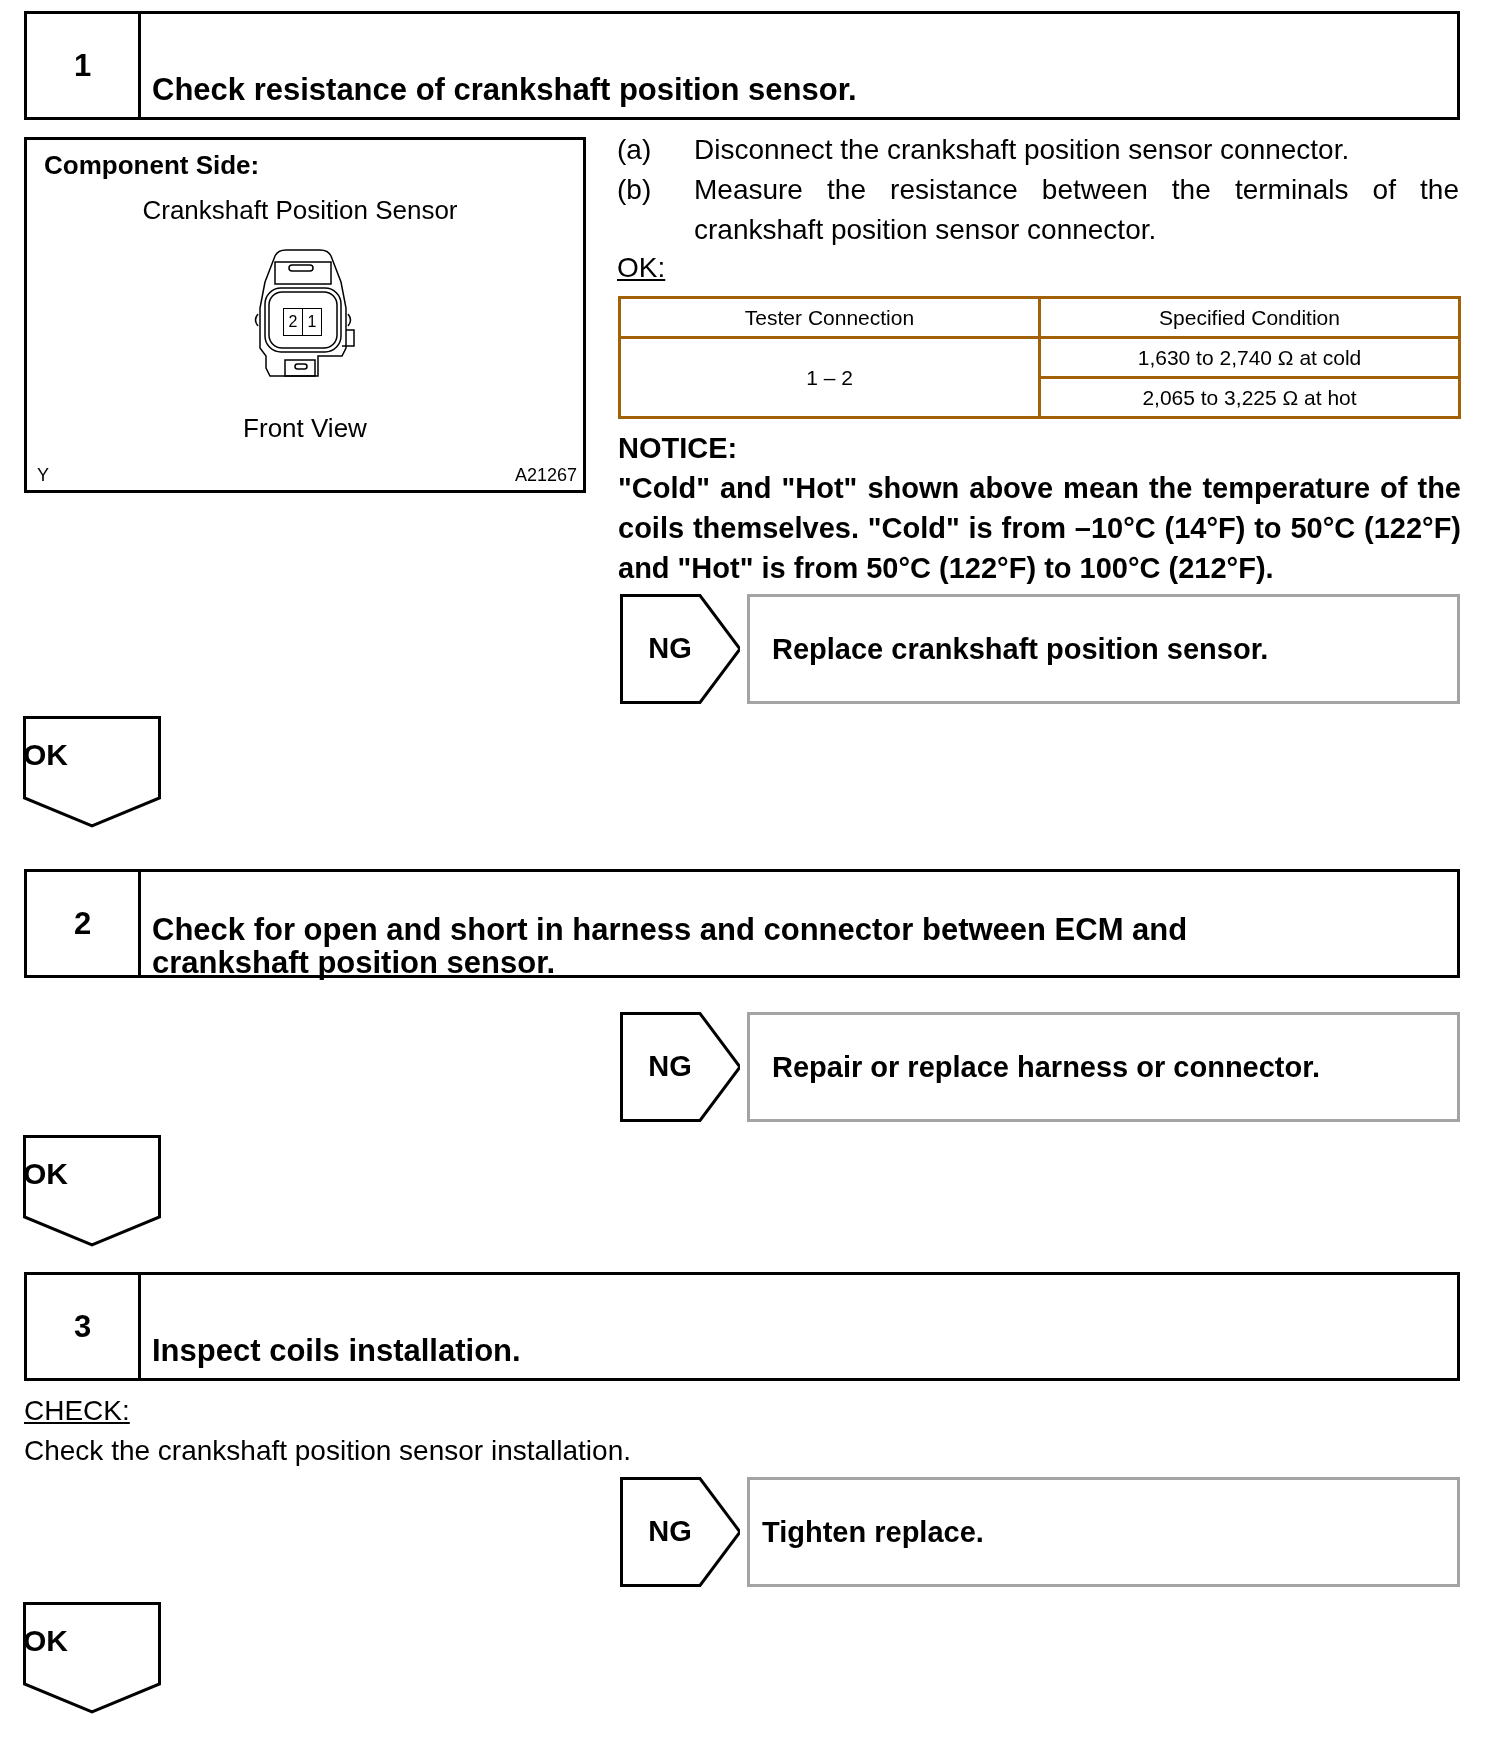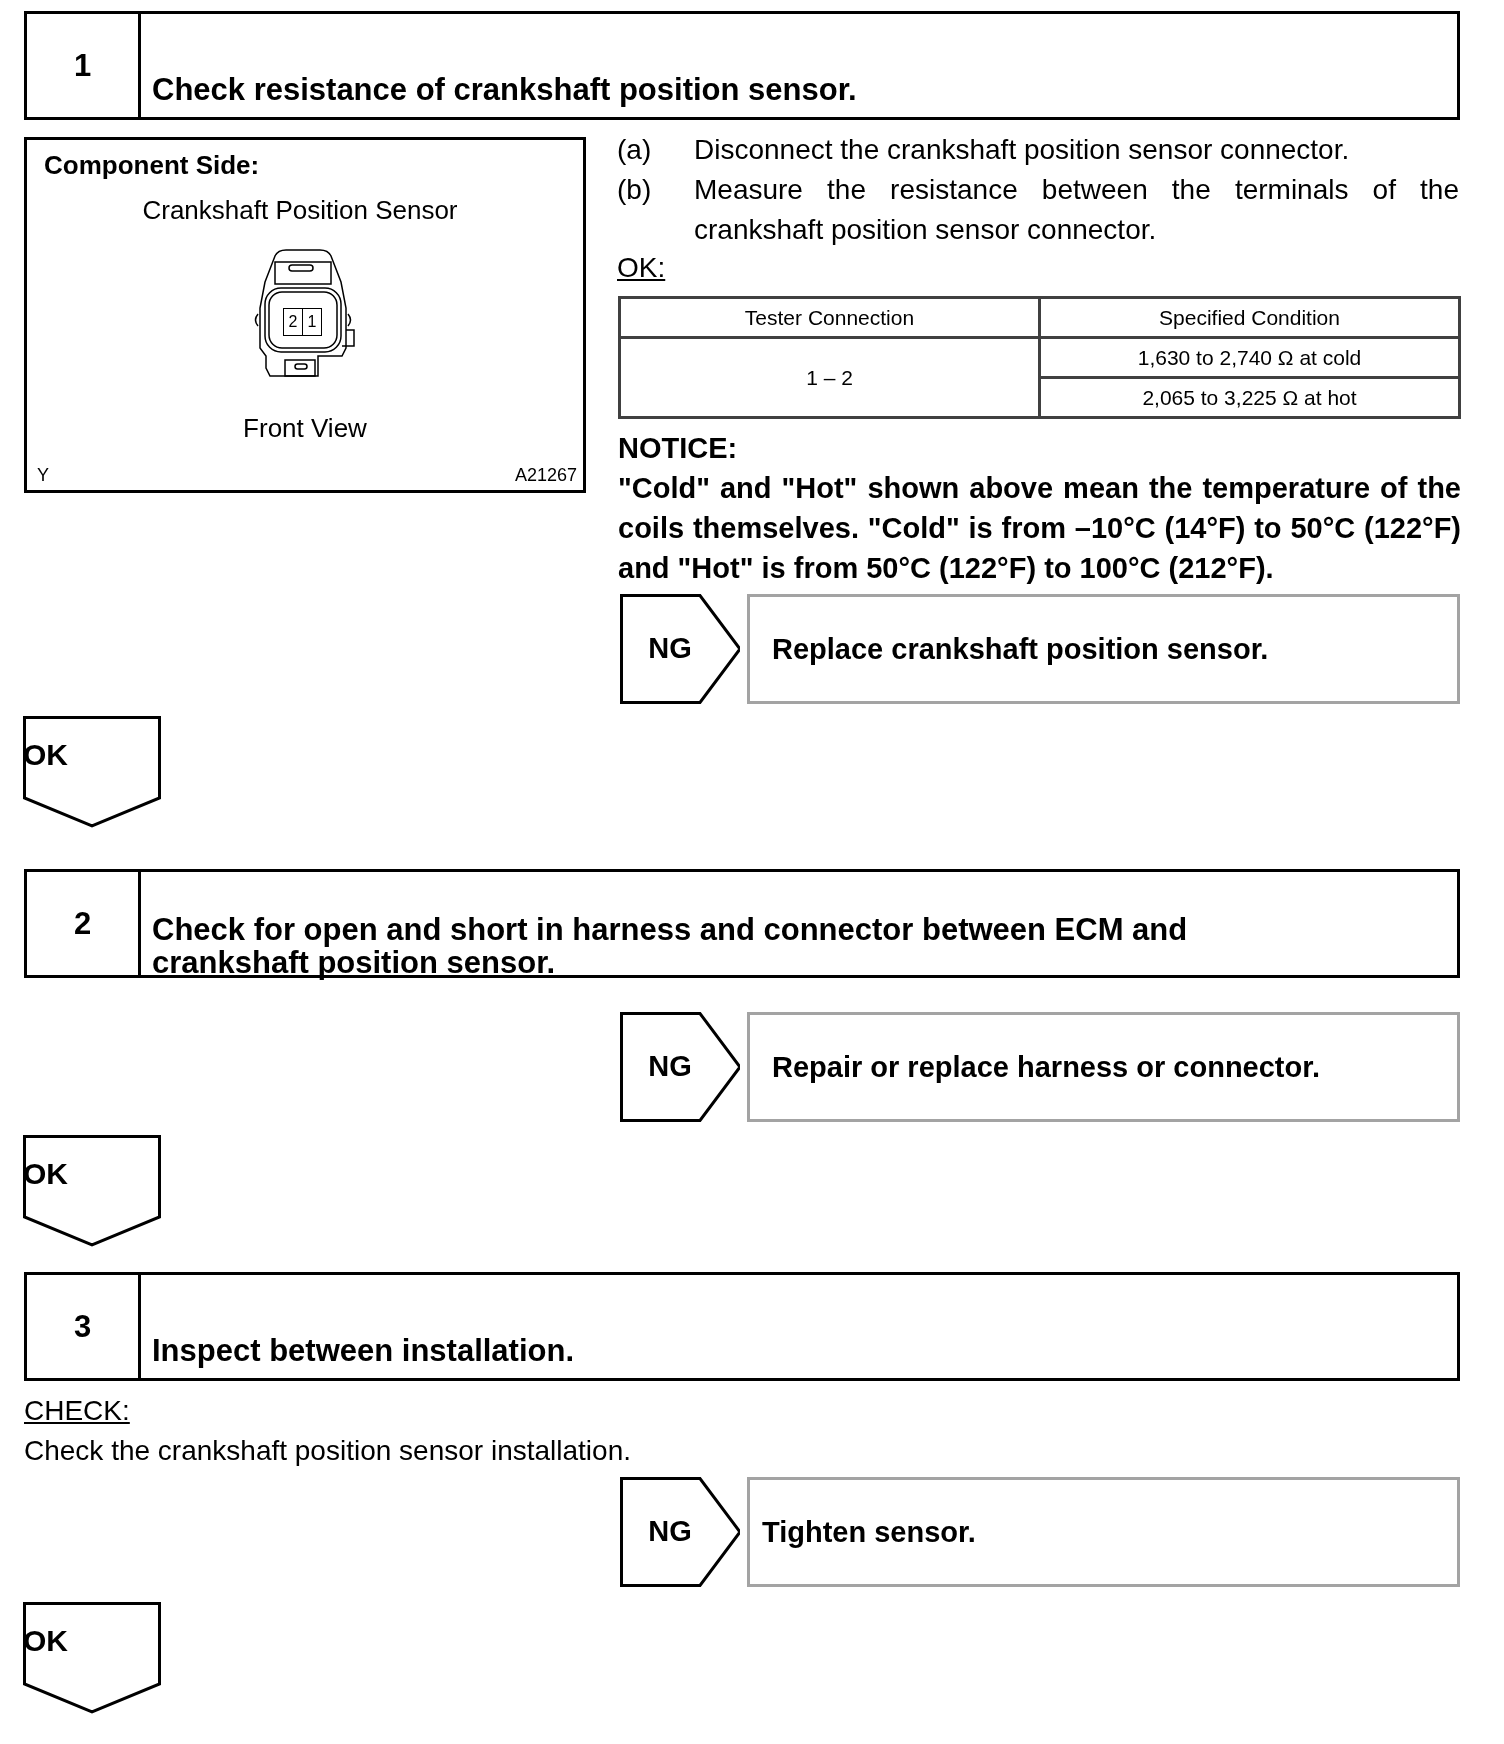--- a/index.html
+++ b/index.html
@@ -10,21 +10,21 @@
   .step-title { position: absolute; left: 125px; right: 10px; font-weight: bold; font-size: 31px; line-height: 33px; margin-top: 23px; }
   .fig-box { position: absolute; left: 24px; top: 137px; width: 562px; height: 356px; border: 3px solid #000; box-sizing: border-box; }
   .fig-heading { position: absolute; left: 17px; top: 10px; font-weight: bold; font-size: 26px; }
   .fig-label { position: absolute; left: 0; right: 0; text-align: center; font-size: 26px; }
   .fig-corner { position: absolute; font-size: 18px; bottom: 4px; }
   .instr { position: absolute; font-size: 28px; line-height: 40px; }
   .instr .lbl { position: absolute; left: 0; }
   .instr .txt { position: absolute; left: 77px; width: 765px; text-align: justify; text-align-last: left; }
   .heading-ul { font-weight: normal; text-decoration: underline; font-size: 28px; }
   table.spec { position: absolute; left: 618px; top: 296px; width: 843px; border-collapse: collapse; font-size: 21px; }
-  table.spec td { border: 3px solid #404040; text-align: center; height: 37px; padding: 0; }
+  table.spec td { border: 3px solid #a16207; text-align: center; height: 37px; padding: 0; }
   .notice { position: absolute; left: 618px; top: 428px; width: 843px; font-weight: bold; font-size: 29px; line-height: 40px; }
   .notice .body { text-align: justify; text-align-last: left; }
   .ng-wrap { position: absolute; left: 620px; width: 840px; height: 110px; }
   .ng-tag { position: absolute; left: 0; top: 0; width: 120px; height: 110px; }
   .ng-tag svg { position: absolute; left: 0; top: 0; }
   .ng-tag .t { position: absolute; left: 0; width: 100px; top: 0; height: 108px; display: flex; align-items: center; justify-content: center; font-weight: bold; font-size: 29px; }
   .ng-action { position: absolute; left: 127px; top: 0; right: 0; height: 110px; border: 3px solid #a3a3a3; box-sizing: border-box; display: flex; align-items: center; font-weight: bold; font-size: 29px; }
   .ok-tag { position: absolute; left: 23px; width: 138px; height: 112px; }
   .ok-tag svg { position: absolute; left: 0; top: 0; }
   .ok-tag .t { position: absolute; left: 0; right: 0; top: 22px; font-weight: bold; font-size: 30px; }
@@ -133,35 +133,35 @@
 
 <div class="ok-tag" style="top:1135px;">
   <svg width="138" height="112">
       <polygon points="1.5,1.5 136.5,1.5 136.5,82 69,110 1.5,82" fill="#fff" stroke="#000" stroke-width="3"></polygon>
     </svg>
   <span class="t">OK</span>
 </div>
 
 <div class="step-box" style="top:1272px;height:109px;">
   <div class="step-num">3</div>
-  <div class="step-title" style="top:36px;">Inspect between installation.</div>
+  <div class="step-title" style="top:36px;">Inspect coils installation.</div>
 </div>
 
 <div class="abs heading-ul" style="left:24px;top:1395px;">CHECK:</div>
 <div class="abs" style="left:24px;top:1435px;font-size:28px;">Check the crankshaft position sensor installation.</div>
 
 <div class="ng-wrap" style="top:1477px;">
   <div class="ng-tag">
     <svg width="120" height="110">
         <polygon points="1.5,1.5 80,1.5 120,55 80,108.5 1.5,108.5" fill="#fff" stroke="#000" stroke-width="3"></polygon>
       </svg>
     <span class="t">NG</span>
   </div>
   <div class="ng-action">
-      <span style="padding-left:12px;">Tighten sensor.</span>
+      <span style="padding-left:12px;">Tighten replace.</span>
     </div>
 </div>
 
 <div class="ok-tag" style="top:1602px;">
   <svg width="138" height="112">
       <polygon points="1.5,1.5 136.5,1.5 136.5,82 69,110 1.5,82" fill="#fff" stroke="#000" stroke-width="3"></polygon>
     </svg>
   <span class="t">OK</span>
 </div>
 

